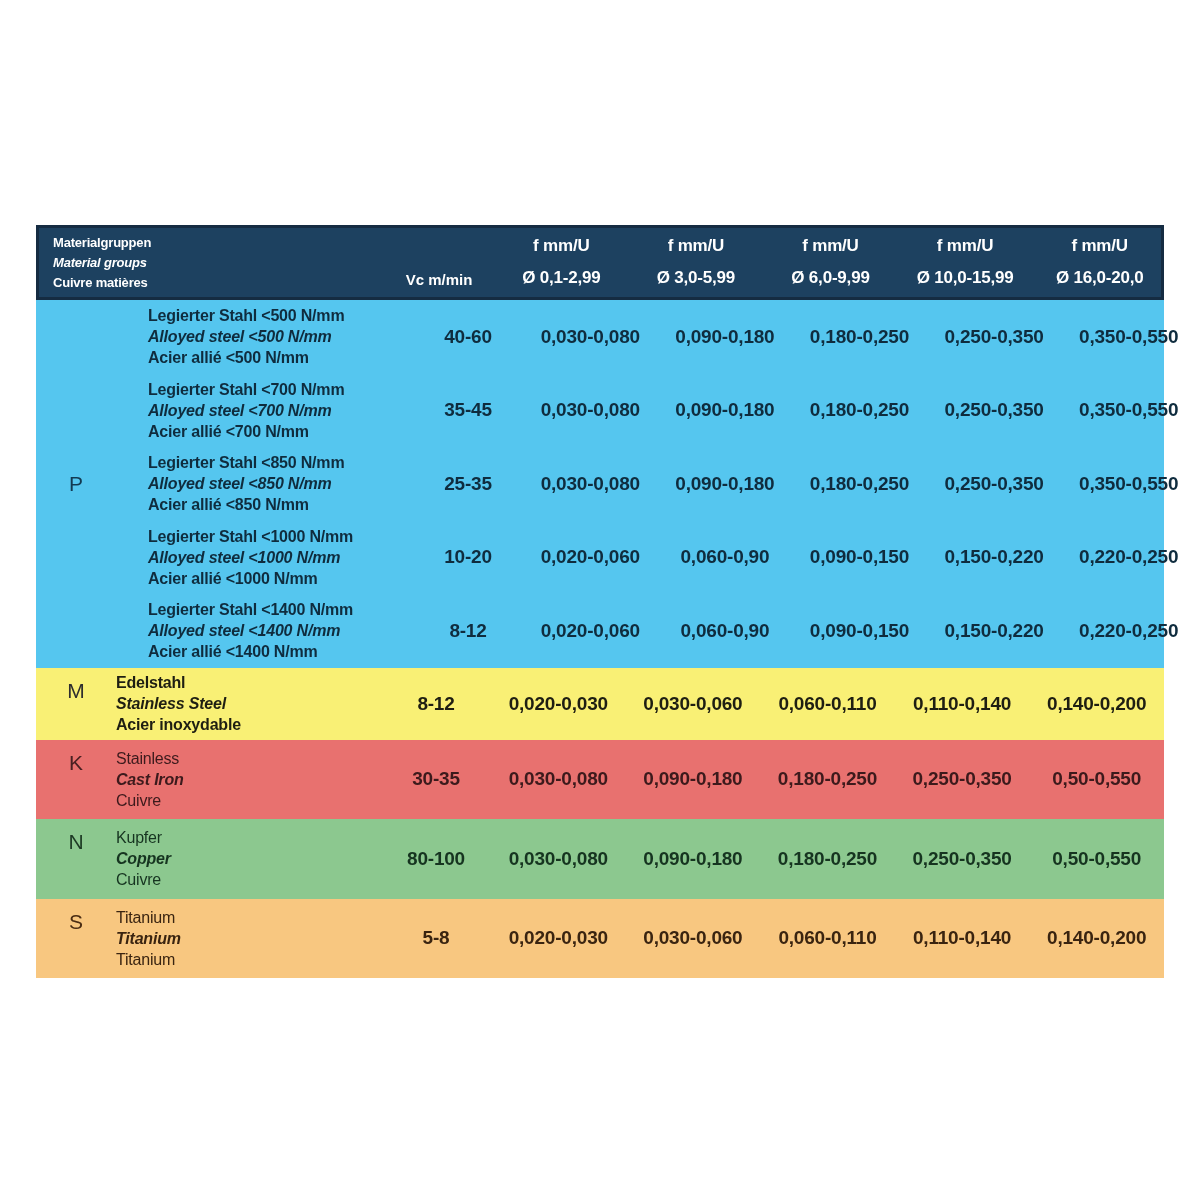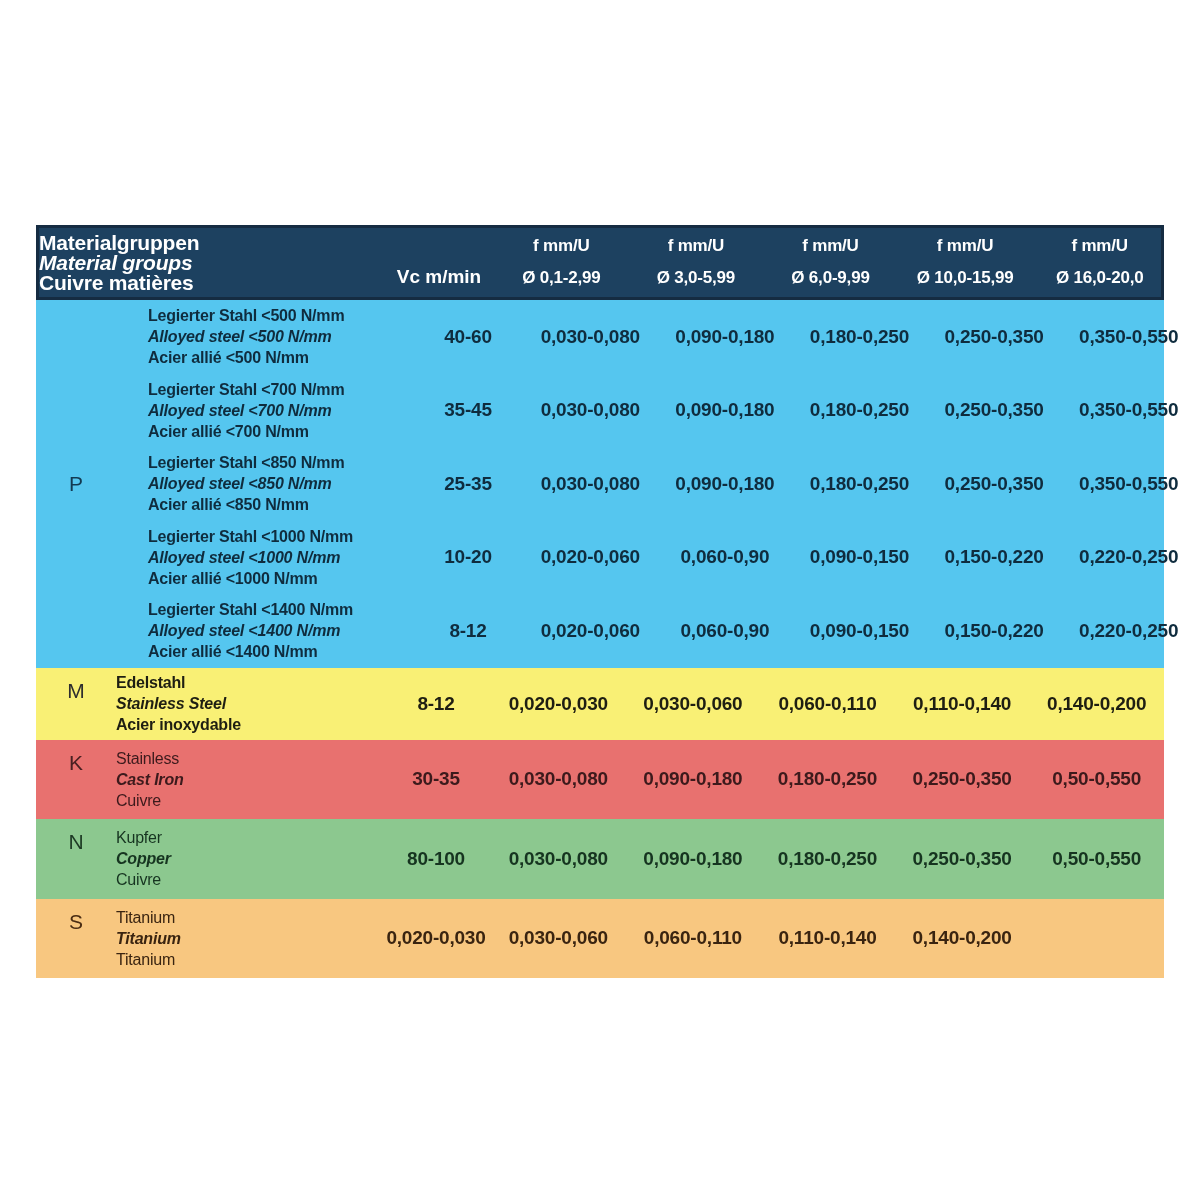--- a/index.html
+++ b/index.html
@@ -3,25 +3,25 @@
 <meta charset="utf-8">
 <style>
   html,body{margin:0;padding:0;background:#ffffff;}
   .page{position:relative;width:1200px;height:1200px;background:#ffffff;overflow:hidden;
         font-family:"Liberation Sans","DejaVu Sans",sans-serif;}
   .table{position:absolute;left:36px;top:225px;width:1128px;}
 
   
   .thead{box-sizing:border-box;height:75px;background:#1d4160;border:3px solid #152c42;
          color:#ffffff;display:grid;grid-template-columns:345px 110px repeat(5,134.6px);}
-  .h-title{display:flex;flex-direction:column;justify-content:center;
-           font-size:21px;font-weight:700;line-height:20px;letter-spacing:-0.2px;}
+  .h-title{display:flex;flex-direction:column;justify-content:center;padding-left:14px;
+           font-size:13px;font-weight:700;line-height:20px;letter-spacing:-0.2px;}
   .h-title .it{font-style:italic;}
   .h-vc{display:flex;align-items:flex-end;justify-content:center;padding-bottom:9px;
-        font-size:19px;font-weight:700;}
+        font-size:15px;font-weight:700;}
   .h-f{display:flex;flex-direction:column;justify-content:space-between;align-items:center;
        padding:8px 0 9px 0;font-size:17px;font-weight:700;letter-spacing:-0.2px;}
 
   
   .row{display:grid;grid-template-columns:80px 265px 110px repeat(5,134.6px);}
   .group-p{position:relative;display:flex;background:#55c6ef;color:#0f2c3e;}
   .p-letter{position:absolute;left:0;top:50%;width:80px;transform:translateY(-50%);
             text-align:center;font-size:21px;font-weight:400;color:#123a52;}
   .p-rows{margin-left:112px;width:1048px;}
   .p-row{display:grid;grid-template-columns:265px 110px repeat(5,134.6px);height:73.5px;}
@@ -200,20 +200,21 @@
       <div class="val-cell">0,50-0,550</div>
     </div>
 
     <div class="row row-s">
       <div class="letter-cell">S</div>
       <div class="name-cell plain-names">
         <span class="l1">Titanium</span>
         <span class="l2">Titanium</span>
         <span class="l3">Titanium</span>
       </div>
+      <div class="val-cell">5-8</div>
       <div class="val-cell">0,020-0,030</div>
       <div class="val-cell">0,030-0,060</div>
       <div class="val-cell">0,060-0,110</div>
       <div class="val-cell">0,110-0,140</div>
       <div class="val-cell">0,140-0,200</div>
     </div>
 
   </div>
 </div>
 

